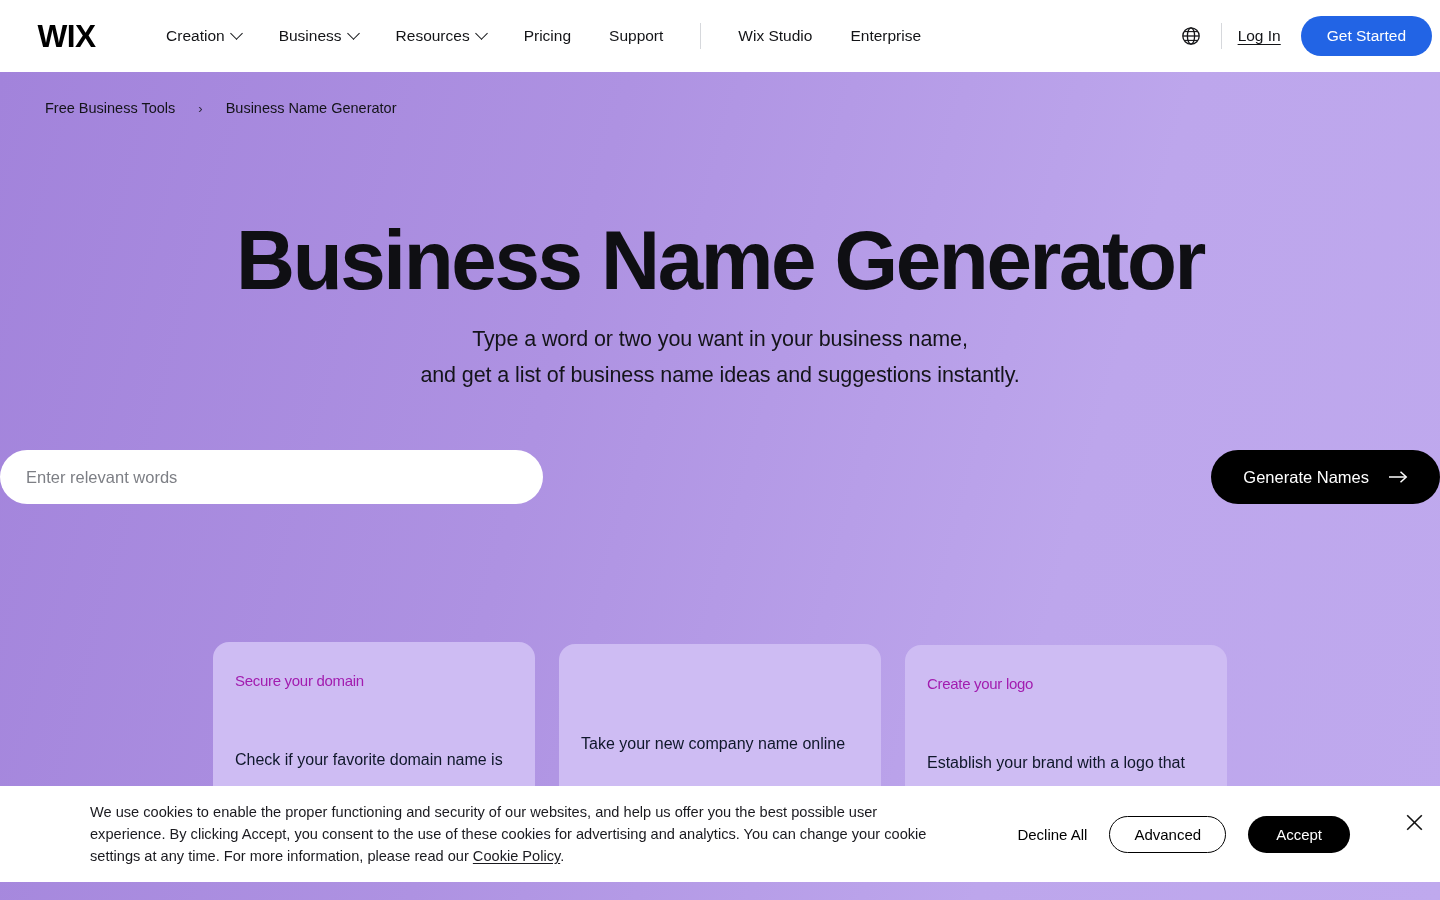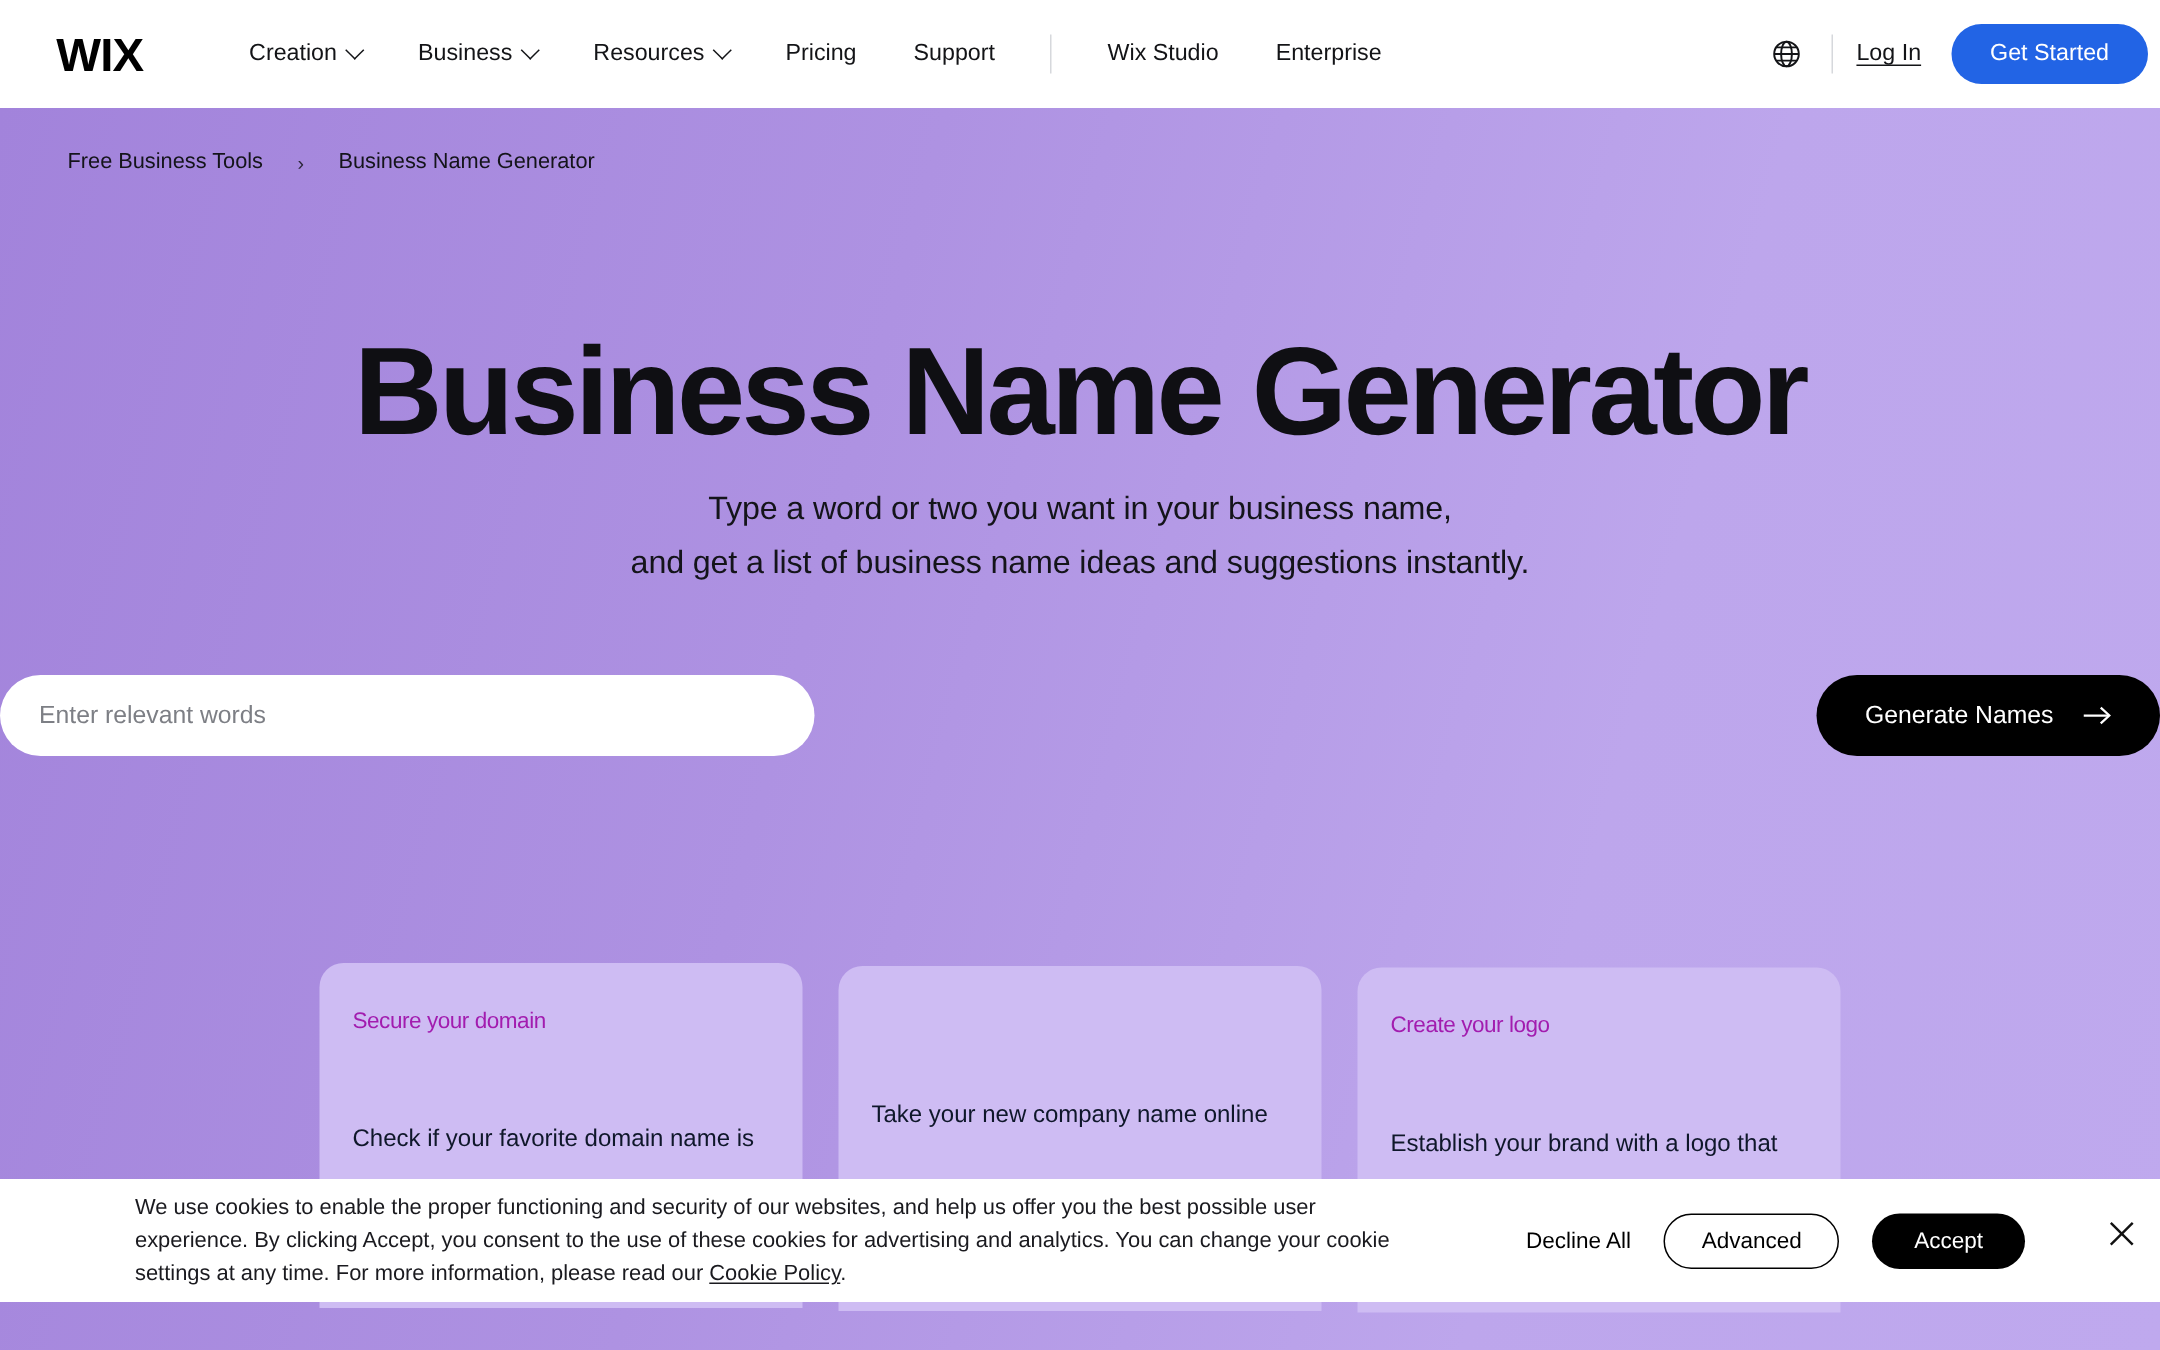--- a/index.html
+++ b/index.html
@@ -129,21 +129,21 @@
     font-size:15px; color:#a21caf; letter-spacing:-0.3px;
     line-height:1.2;
   }
   .card-body {
     margin-top:58px; font-size:16px; color:#0f172a; line-height:1.55;
   }
 
   
   .cookie {
     position:absolute; left:0; top:786px;
-    width:1440px; height:82px;
+    width:1440px; height:96px;
     background:#ffffff; z-index:50;
     display:flex; align-items:center;
     padding:0 34px 0 90px;
   }
   .cookie-text {
     font-size:14.6px; color:#1a1a1f; line-height:1.53;
     max-width:845px;
   }
   .cookie-link {
     color:#1a1a1f; text-decoration:underline; text-underline-offset:2px;

